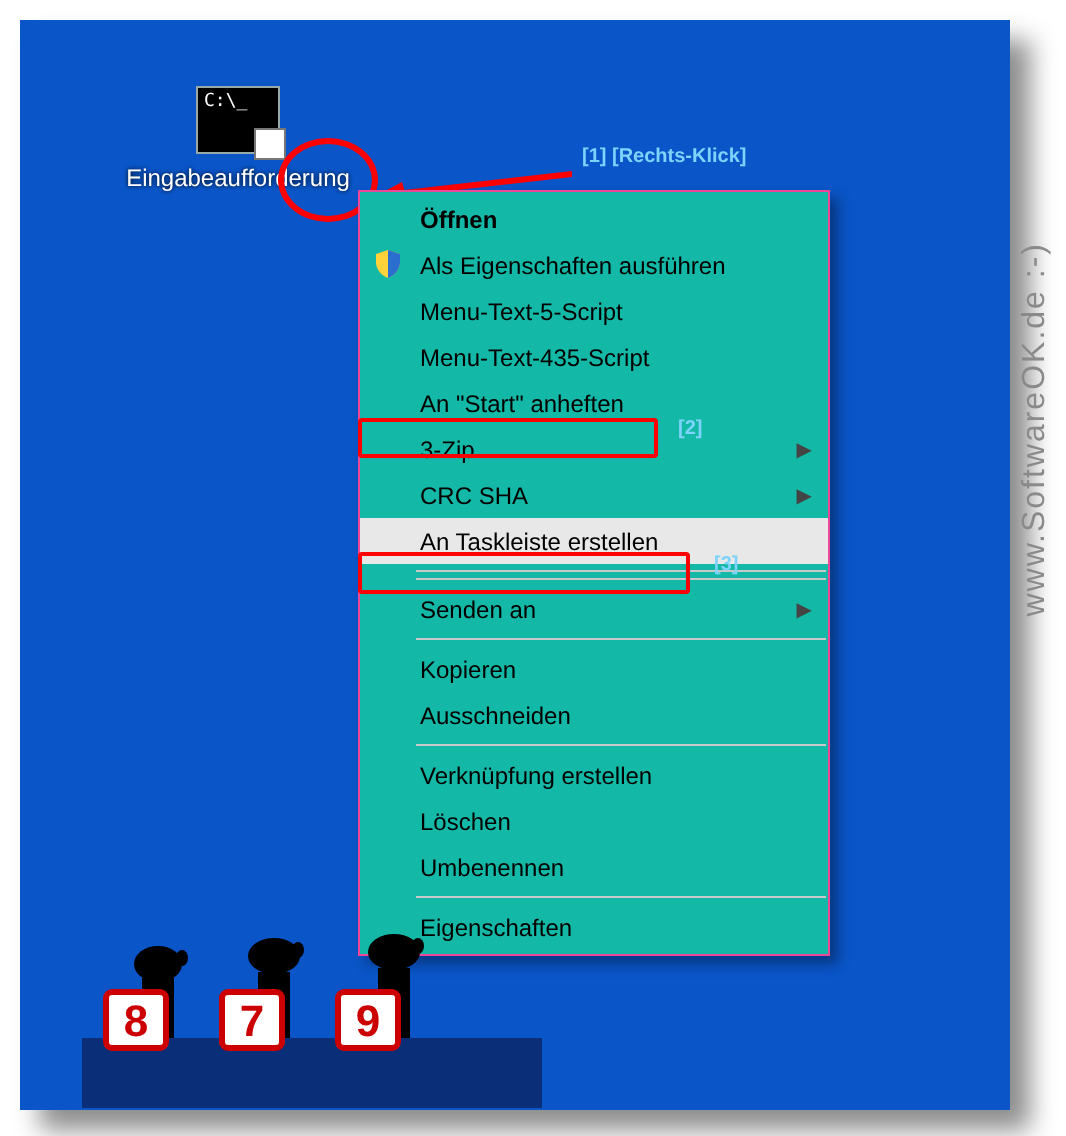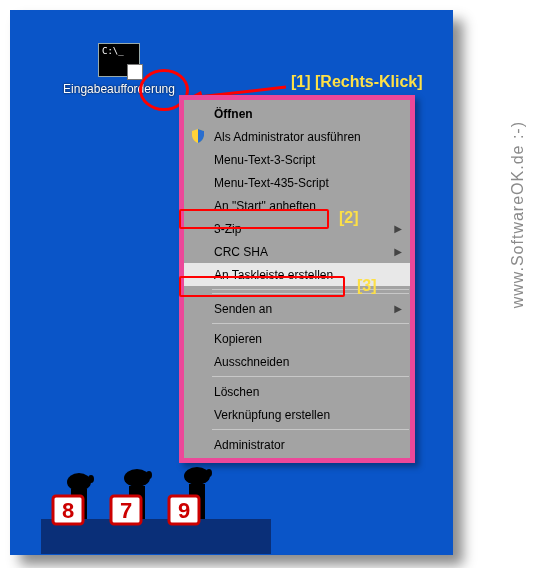--- a/index.html
+++ b/index.html
@@ -2,21 +2,21 @@
 <html><head>
 <meta charset="utf-8">
 <style>
   * { box-sizing: border-box; margin: 0; padding: 0; }
   html, body { width: 533px; height: 568px; overflow: hidden; font-family: "Segoe UI", Tahoma, sans-serif; }
   body { background: #fff; position: relative; }
 
   .frame {
     position: absolute;
     left: 10px; top: 10px;
-    width: 443px; height: 545px;
+    width: 495px; height: 545px;
     background: #0a55c8;
     border: 1px solid #0a55c8;
     box-shadow: 10px 10px 12px rgba(0,0,0,.45);
     overflow: hidden;
   }
 
   
   .desk-icon {
     position: absolute;
     left: 58px; top: 32px;
@@ -35,22 +35,22 @@
     content:""; position:absolute; right:-4px; bottom:-4px;
     width:14px; height:14px; background:#fff; border:1px solid #777;
   }
   .desk-icon .label { margin-top: 5px; text-shadow: 0 0 2px #000; white-space: nowrap; text-align: center; }
 
   
   .ctxmenu {
     position: absolute;
     left: 168px; top: 84px;
     width: 236px;
-    background: #a3a3a3;
-    border: 5px solid #ec4899;
+    background: #14b8a6;
+    border: 1px solid #ec4899;
     box-shadow: 4px 4px 6px rgba(0,0,0,.35);
     padding: 2px 0;
     font-size: 12px;
     color: #000;
   }
   .mi {
     display: flex; align-items: center;
     height: 23px;
     padding: 0 22px 0 30px;
     position: relative;
@@ -66,21 +66,21 @@
   .sep { height: 1px; margin: 3px 1px 3px 28px; background: #c8c8c8; }
 
   
   .shield svg { width:16px; height:16px; }
 
   
   .annobox { position:absolute; border:2px solid #ff0000; border-radius:2px; pointer-events:none; }
   .annobox.b1 { left:168px; top:198px; width:150px; height:20px; }
   .annobox.b2 { left:168px; top:265px; width:166px; height:21px; }
 
-  .annotxt { position:absolute; color:#fde047; font-weight:bold; font-size:16px; pointer-events:none; }
+  .annotxt { position:absolute; color:#7dd3fc; font-weight:bold; font-size:10px; pointer-events:none; }
   .annotxt.t1 { left:280px; top:62px; }
   .annotxt.t2 { left:328px; top:198px; }
   .annotxt.t3 { left:346px; top:266px; }
 
   
   .circle {
     position:absolute; left:128px; top:58px; width:50px; height:42px;
     border:3px solid #ff0000; border-radius:50%;
     pointer-events:none;
   }
@@ -124,24 +124,24 @@
     <div class="mi">
         <b>Öffnen</b>
       </div>
     <div class="mi">
       <span class="ico shield">
         <svg viewBox="0 0 16 16">
             <path d="M8 1 L14 3 V7 C14 11 11 14 8 15 C5 14 2 11 2 7 V3 Z" fill="#ffd23a"></path>
             <path d="M8 1 L14 3 V7 C14 11 11 14 8 15 Z" fill="#2a6ecf"></path>
           </svg>
       </span>
-      <span>Als Administrator ausführen</span>
+      <span>Als Eigenschaften ausführen</span>
     </div>
     <div class="mi">
-        <span>Menu-Text-3-Script</span>
+        <span>Menu-Text-5-Script</span>
       </div>
     <div class="mi">
         <span>Menu-Text-435-Script</span>
       </div>
     <div class="mi">
         <span>An "Start" anheften</span>
       </div>
     <div class="mi">
         <span>3-Zip</span>
         <span class="sub">▶</span>
@@ -161,28 +161,31 @@
       </div>
     <div class="sep"></div>
     <div class="mi">
         <span>Kopieren</span>
       </div>
     <div class="mi">
         <span>Ausschneiden</span>
       </div>
     <div class="sep"></div>
     <div class="mi">
+        <span>Verknüpfung erstellen</span>
+      </div>
+    <div class="mi">
         <span>Löschen</span>
       </div>
     <div class="mi">
-        <span>Verknüpfung erstellen</span>
-      </div>
-    <div class="sep"></div>
-    <div class="mi">
-        <span>Administrator</span>
+        <span>Umbenennen</span>
+      </div>
+    <div class="sep"></div>
+    <div class="mi">
+        <span>Eigenschaften</span>
       </div>
   </div>
 
   <div class="annobox b1"></div>
   <div class="annobox b2"></div>
   <div class="annotxt t1">[1] [Rechts-Klick]</div>
   <div class="annotxt t2">[2]</div>
   <div class="annotxt t3">[3]</div>
 
   <svg class="judges" viewBox="0 0 230 120">

